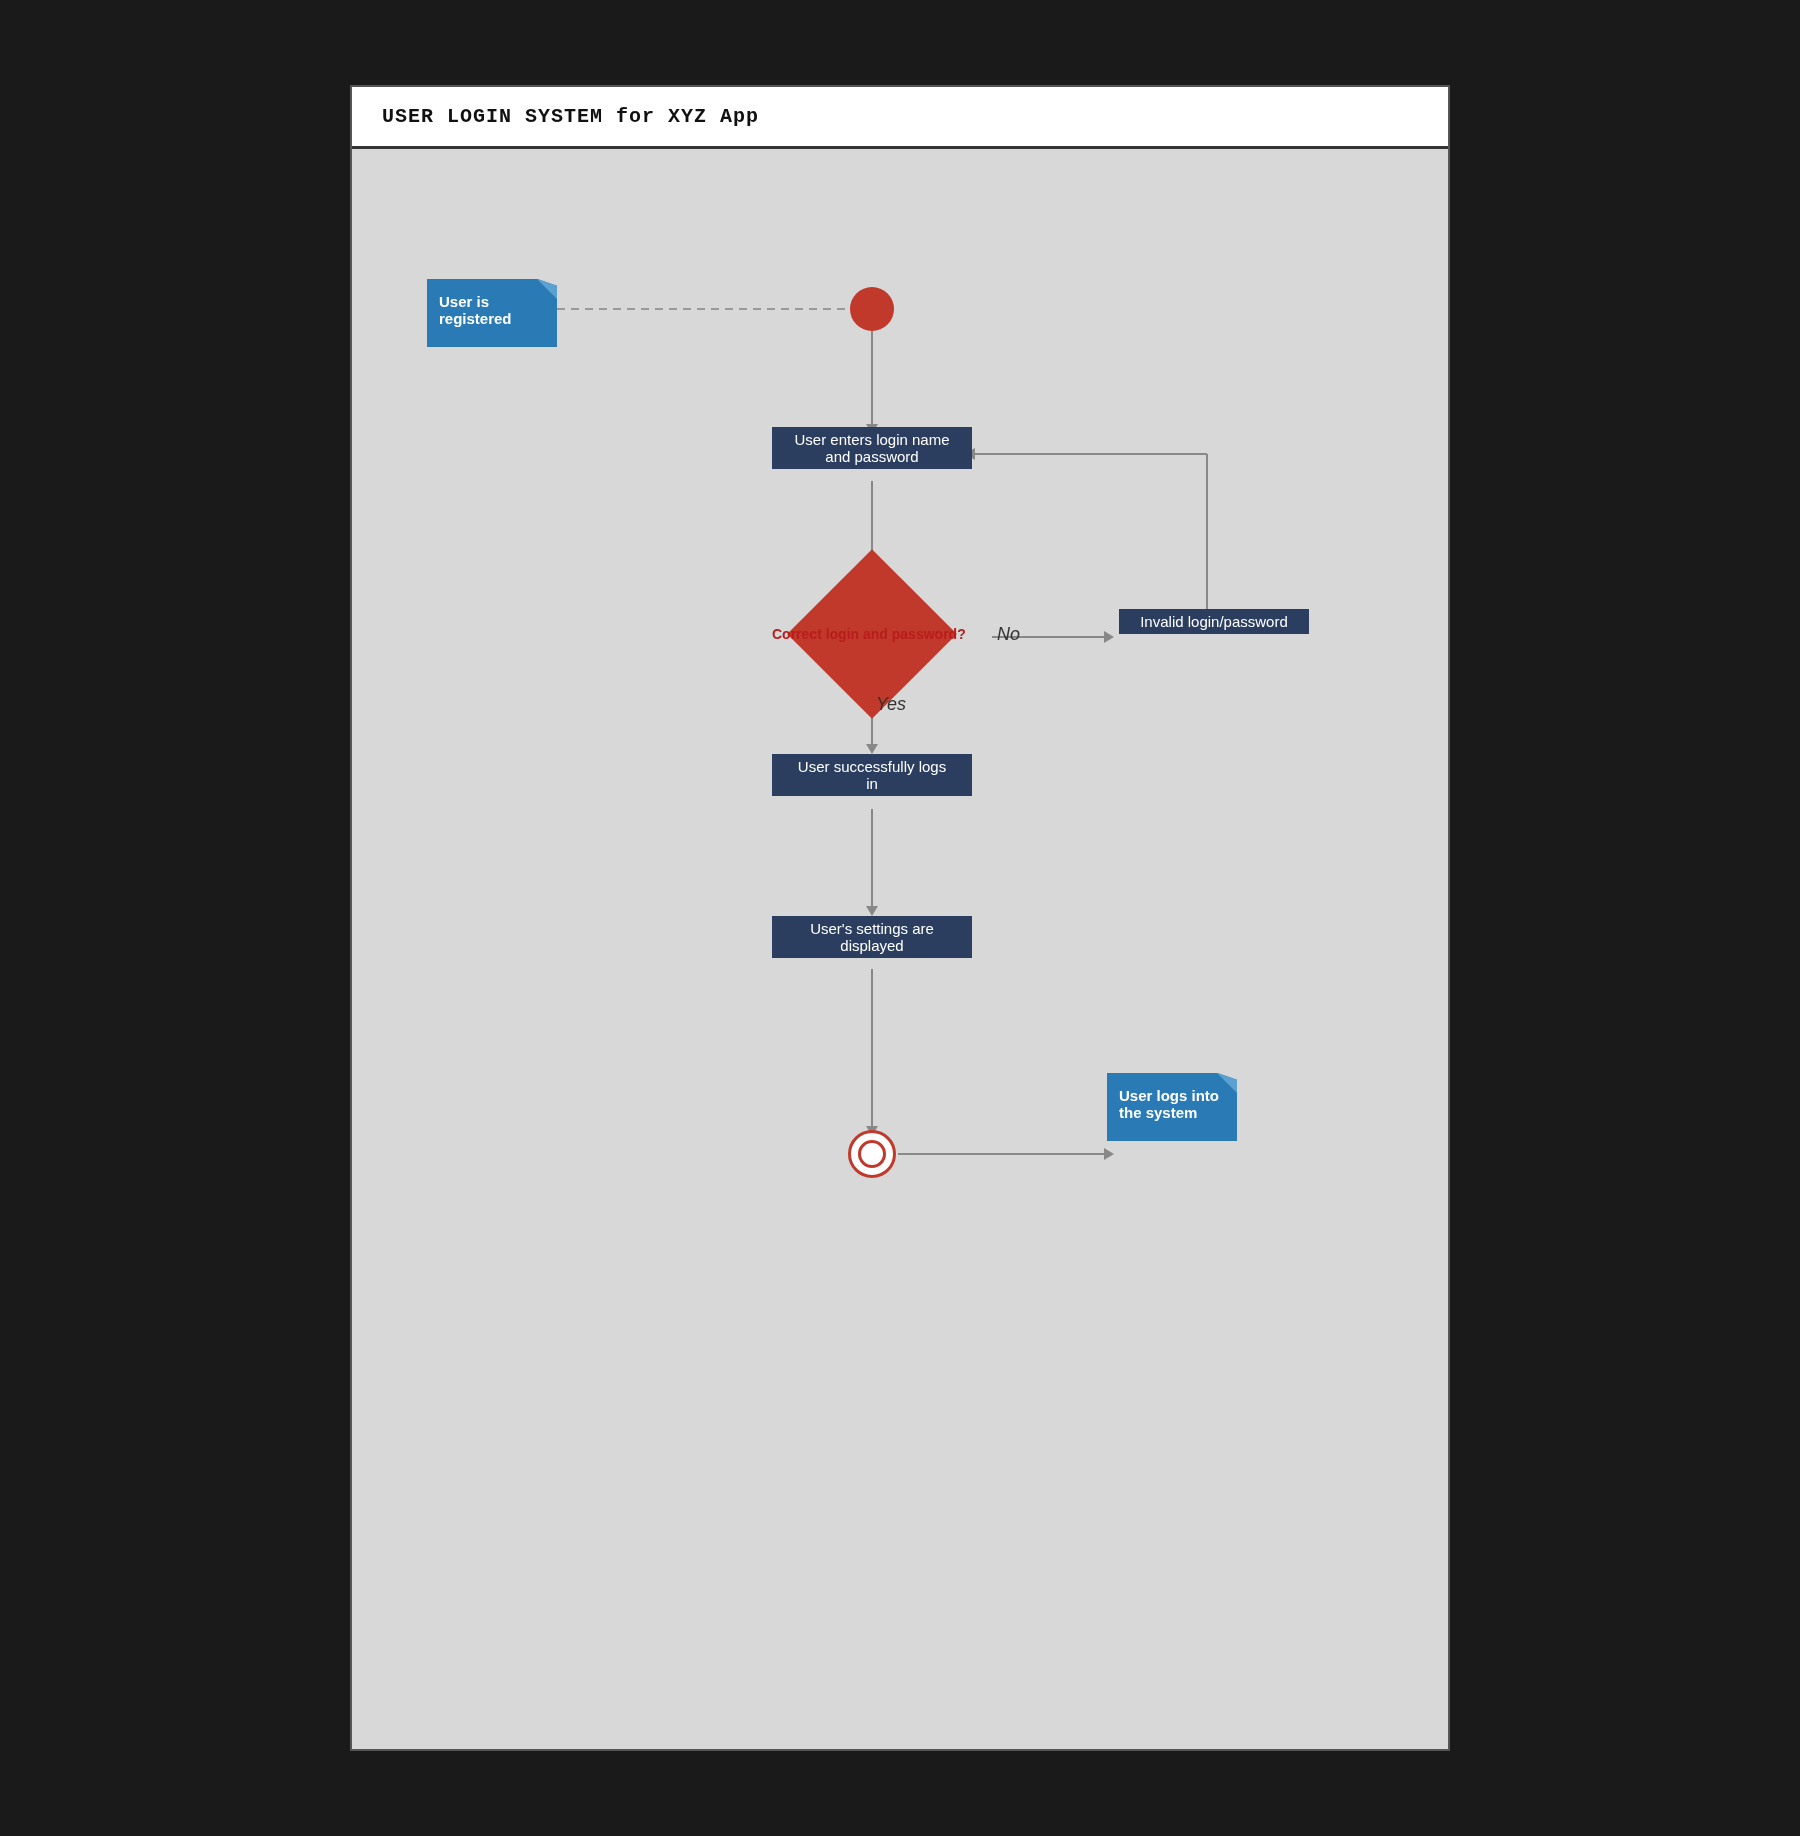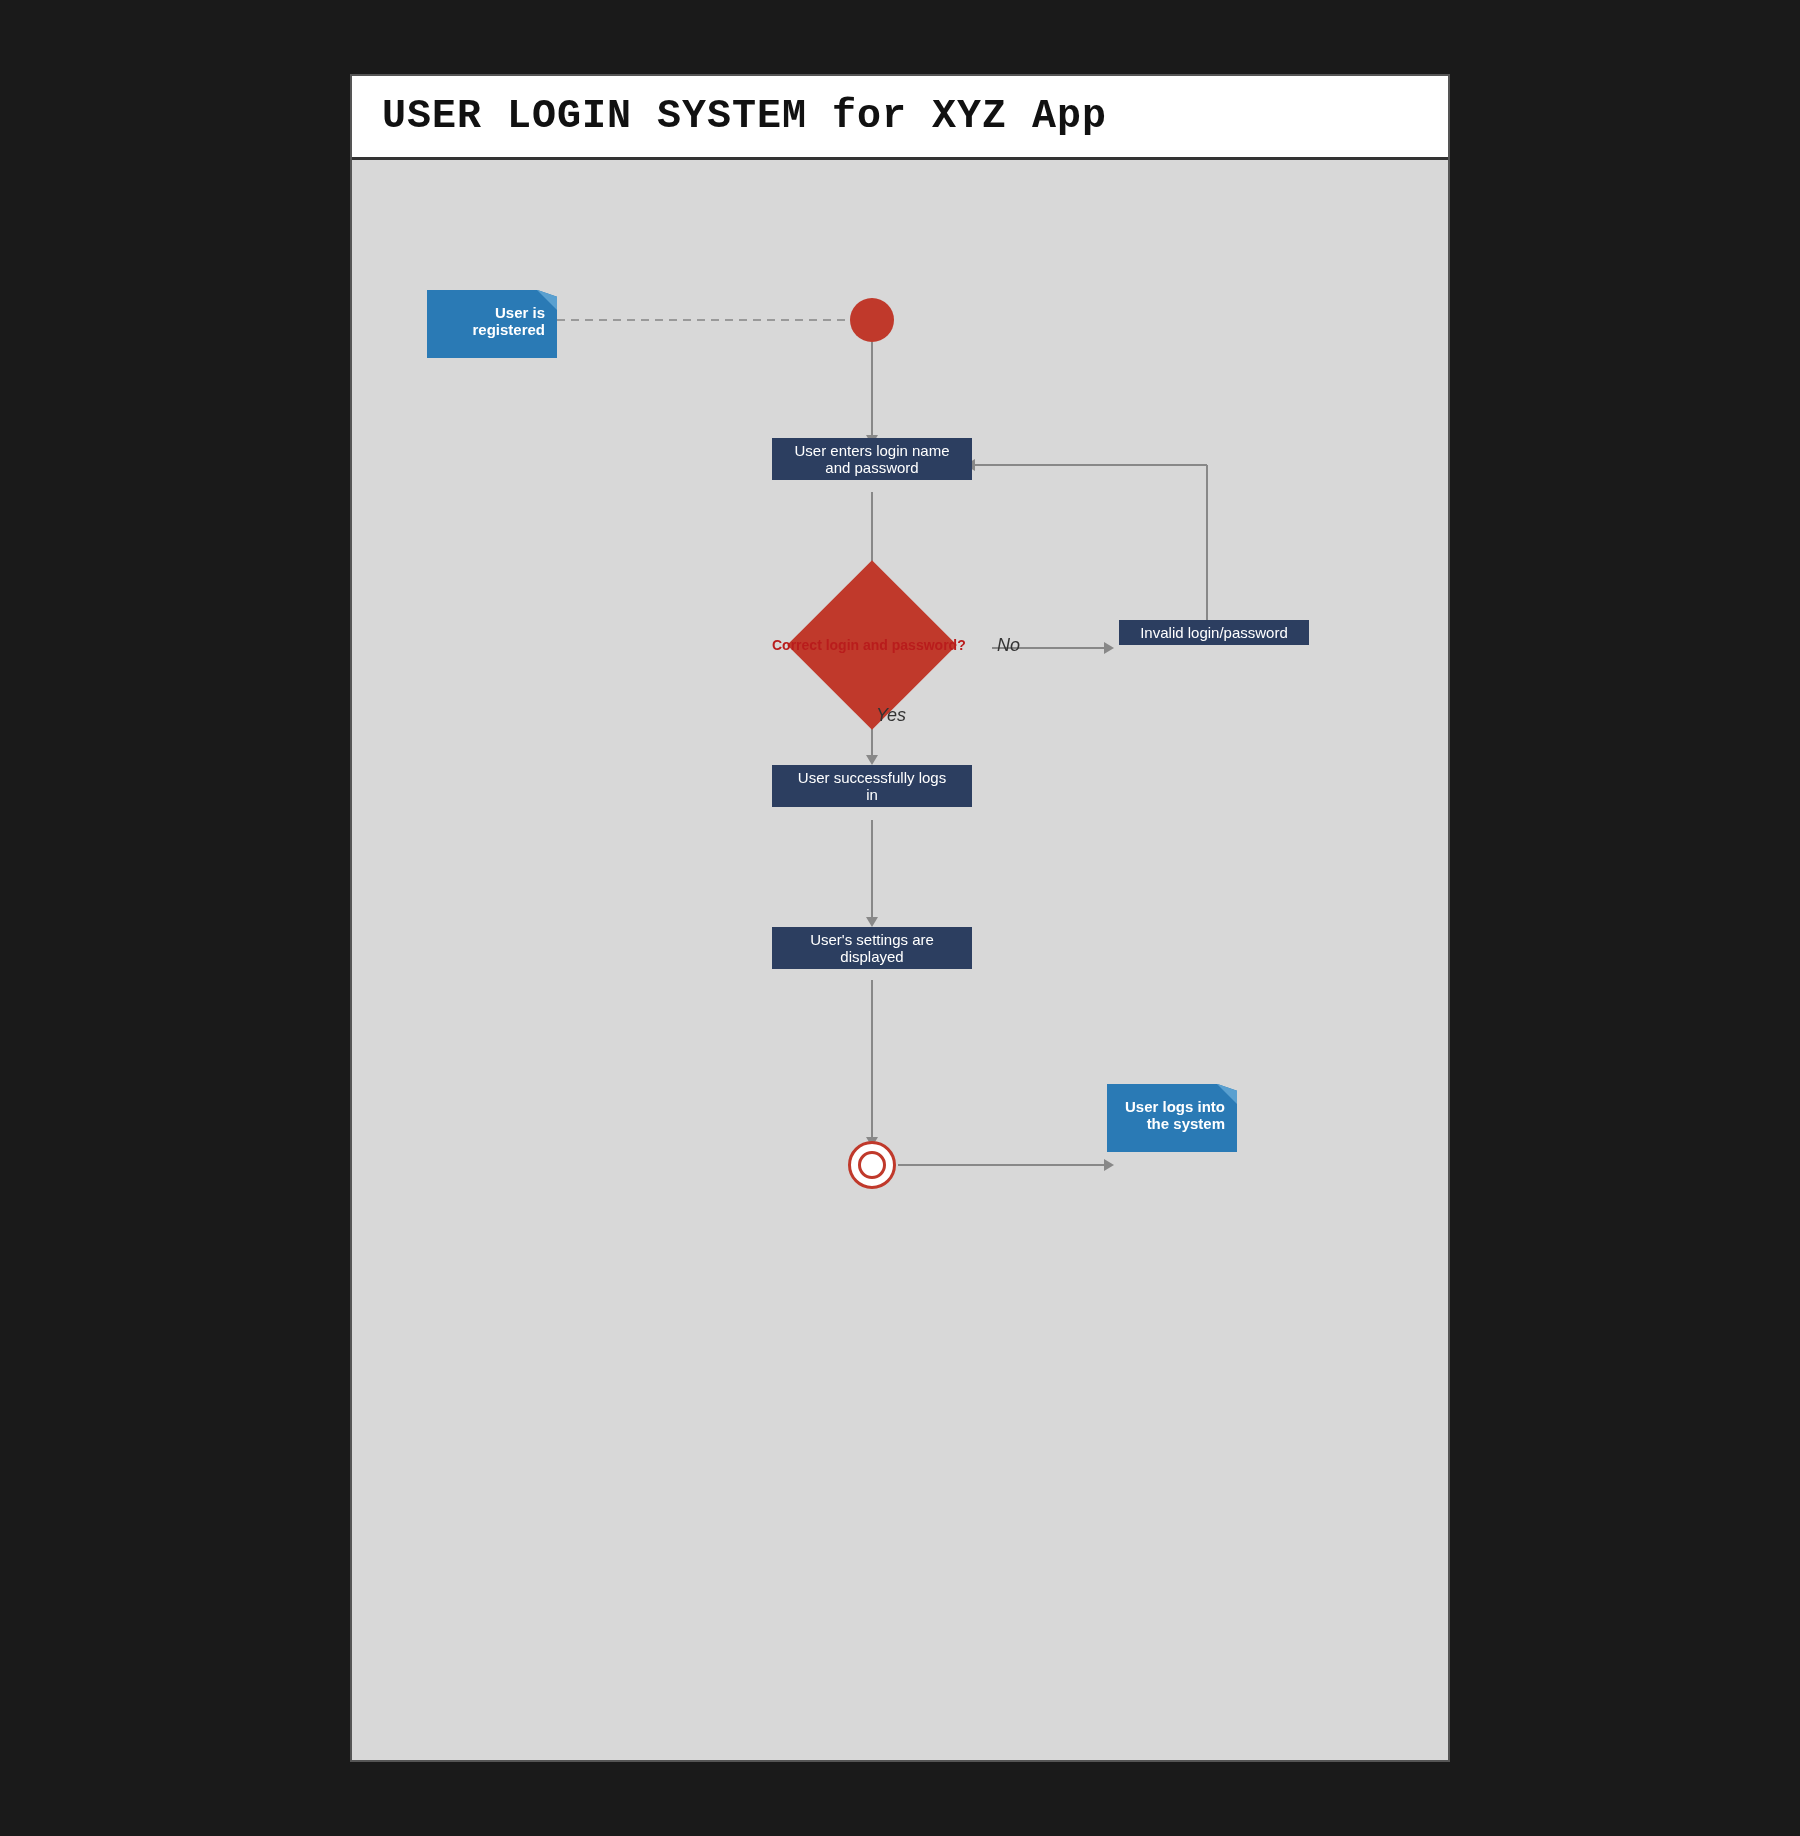--- a/index.html
+++ b/index.html
@@ -16,21 +16,21 @@
       border: 2px solid #555;
       width: 1100px;
       padding: 0;
     }
     .title-bar {
       background: #fff;
       border-bottom: 3px solid #333;
       padding: 18px 30px;
     }
     .title-bar h1 {
-      font-size: 40px;
+      font-size: 20px;
       font-weight: 900;
       font-family: 'Courier New', monospace;
       color: #111;
       letter-spacing: 1px;
     }
     .diagram-area {
       background: #d8d8d8;
       padding: 40px 30px 60px 30px;
       position: relative;
       min-height: 1600px;
@@ -49,21 +49,21 @@
     .node {
       position: absolute;
     }
 
     
     .doc-shape {
       background: #2a7ab5;
       color: #fff;
       font-size: 15px;
       font-weight: bold;
-      text-align: right;
+      text-align: left;
       width: 130px;
       padding: 14px 12px 20px 12px;
       position: relative;
       clip-path: polygon(0 0, 85% 0, 100% 10%, 100% 100%, 0 100%);
     }
     .doc-shape::after {
       content: '';
       position: absolute;
       top: 0; right: 0;
       width: 0; height: 0;

